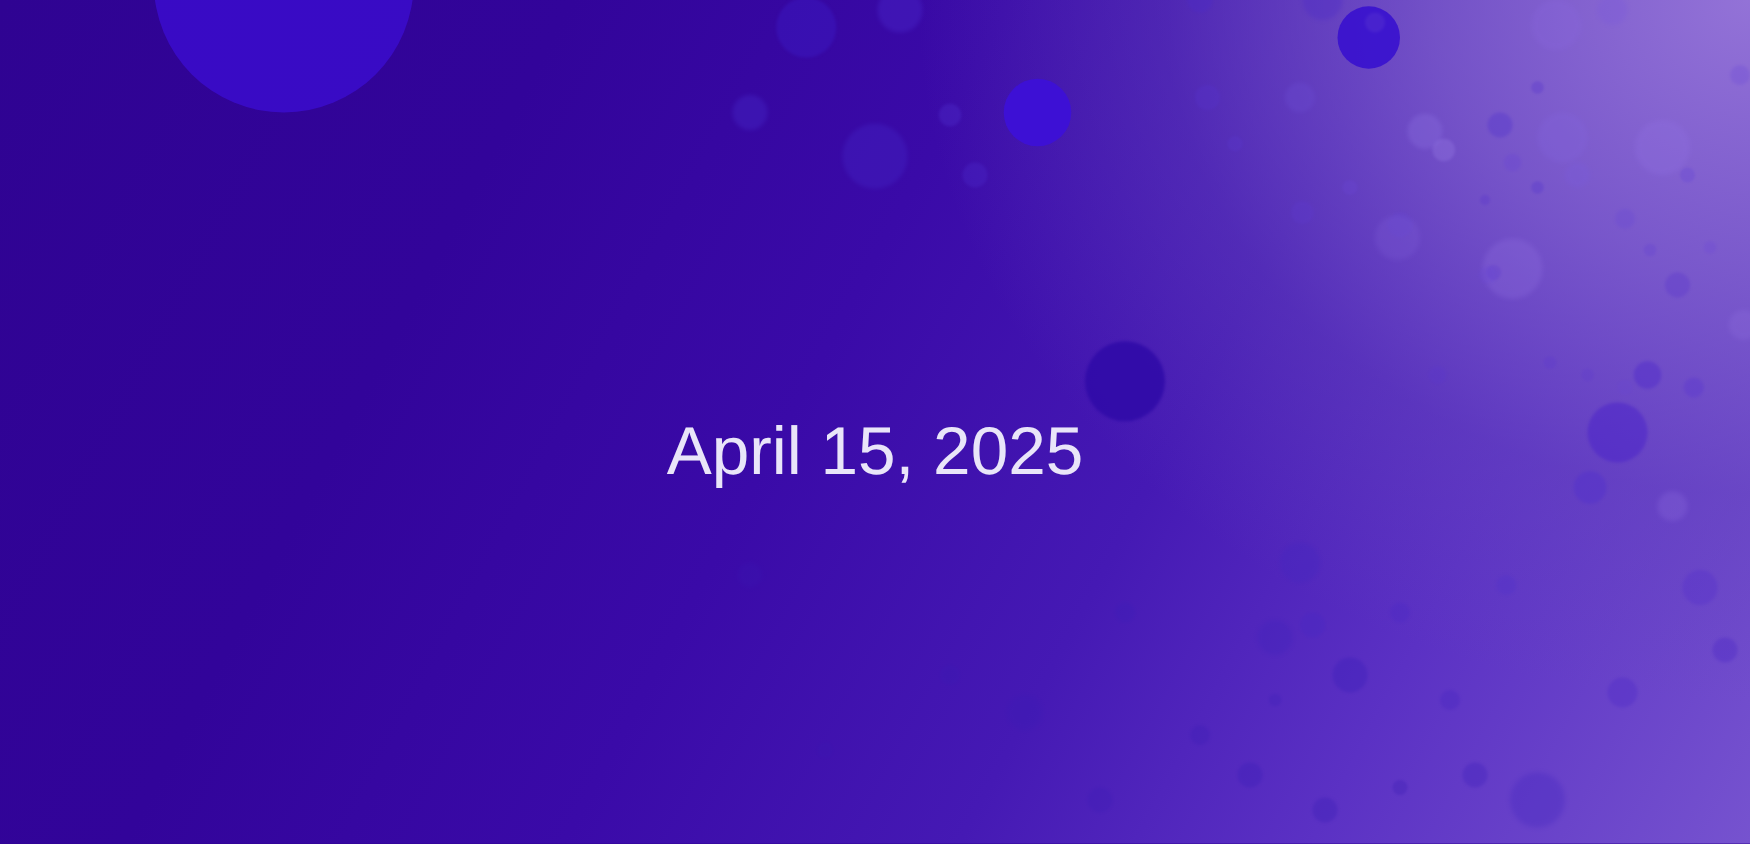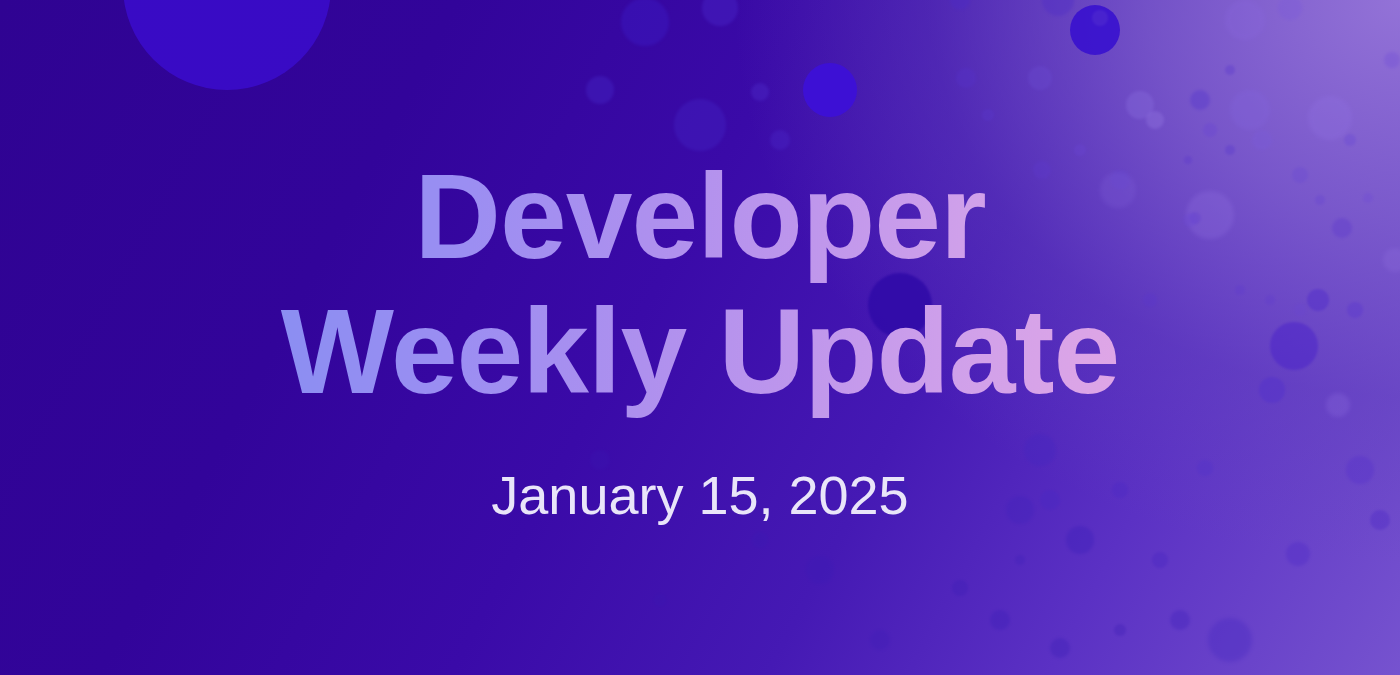--- a/index.html
+++ b/index.html
@@ -152,20 +152,16 @@
       <div style="position: absolute; left: 654px; top: 594px; width: 12px; height: 12px; border-radius: 50%; background: rgb(56, 26, 178); opacity: 0.24; filter: blur(1px);"></div>
       <div style="position: absolute; left: 870px; top: 630px; width: 20px; height: 20px; border-radius: 50%; background: rgb(58, 28, 182); opacity: 0.26; filter: blur(1.4px);"></div>
       <div style="position: absolute; left: 590px; top: 450px; width: 20px; height: 20px; border-radius: 50%; background: rgb(58, 26, 180); opacity: 0.22; filter: blur(1.6px);"></div>
       <div style="position: absolute; left: 1383px; top: 248px; width: 24px; height: 24px; border-radius: 50%; background: rgb(154, 122, 230); opacity: 0.2; filter: blur(2px);"></div>
       <div style="position: absolute; left: 1384px; top: 52px; width: 16px; height: 16px; border-radius: 50%; background: rgb(109, 74, 216); opacity: 0.3; filter: blur(1.4px);"></div>
       <div style="position: absolute; left: 1225px; top: 65px; width: 10px; height: 10px; border-radius: 50%; background: rgb(88, 54, 205); opacity: 0.34; filter: blur(1px);"></div>
       <div style="position: absolute; left: 1042px; top: -16px; width: 32px; height: 32px; border-radius: 50%; background: rgb(76, 42, 200); opacity: 0.35; filter: blur(1.6px);"></div>
     </div>
 
   <div id="content">
-    <h1 id="headline">
-      <span class="ln">Developer</span>
-      <span class="ln">Weekly Update</span>
-    </h1>
-    <div id="subtitle">January 15, 2025</div>
+    <div id="subtitle">April 15, 2025</div>
   </div>
 
 </div>
 
 </body></html>

